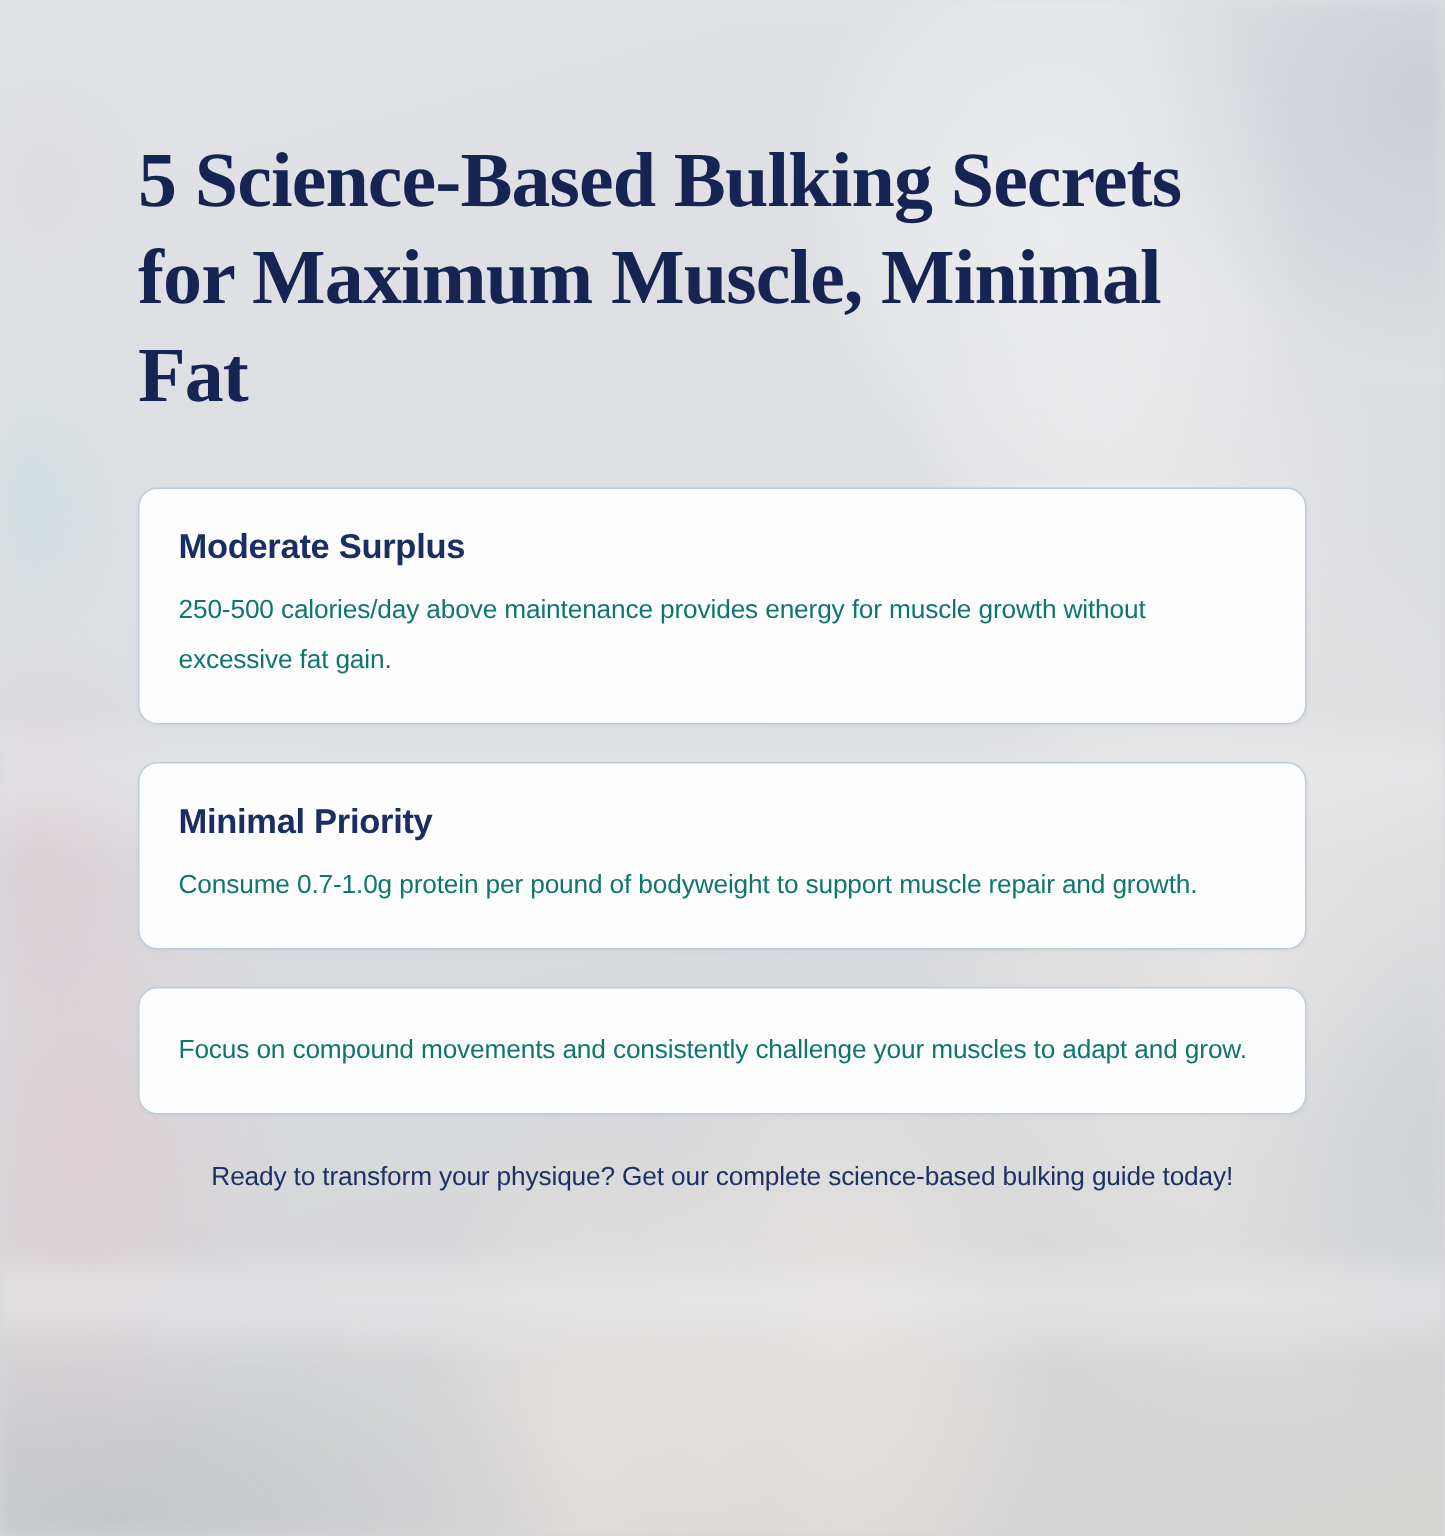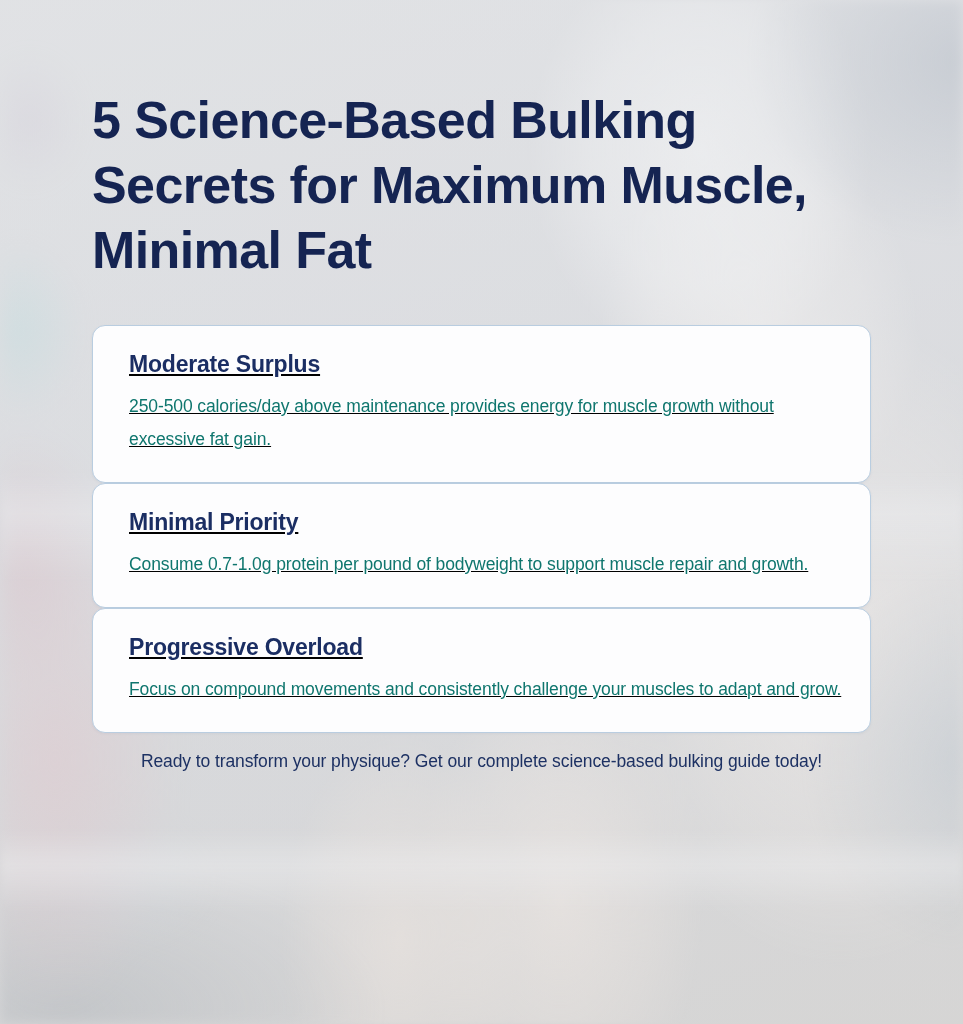--- a/index.html
+++ b/index.html
@@ -88,33 +88,34 @@
 
   .headline {
     margin: 0;
     padding-top: 88px;
     font-size: 52px;
     line-height: 65px;
     font-weight: 700;
     letter-spacing: -0.6px;
     color: #152452;
     max-width: 760px;
+    font-family: Liberation Serif, serif;
   }
 
   .cards {
     margin-top: 42px;
   }
 
   .card {
     background: #fdfdfe;
     border: 1.5px solid #b9cde0;
     border-radius: 13px;
-    padding: 24px 26px 26px 36px;
+    padding: 24px 26px 26px 26px;
+    margin-bottom: 25px;
     box-shadow: 0 1px 3px rgba(30,50,90,0.05);
-    text-decoration: underline;
   }
 
   .card-title {
     margin: 0 0 12px 0;
     font-size: 23px;
     line-height: 28px;
     font-weight: 700;
     letter-spacing: -0.2px;
     color: #1b2e63;
   }
@@ -159,21 +160,20 @@
         <h2 class="card-title">Moderate Surplus</h2>
         <p class="card-body">250-500 calories/day above maintenance provides energy for muscle growth without excessive fat gain.</p>
       </div>
 
       <div class="card">
         <h2 class="card-title">Minimal Priority</h2>
         <p class="card-body">Consume 0.7-1.0g protein per pound of bodyweight to support muscle repair and growth.</p>
       </div>
 
       <div class="card">
-        <h2 class="card-title">Progressive Overload</h2>
         <p class="card-body">Focus on compound movements and consistently challenge your muscles to adapt and grow.</p>
       </div>
 
     </div>
 
     <p class="cta">Ready to transform your physique? Get our complete science-based bulking guide today!</p>
 
   </div>
 </div>
 

